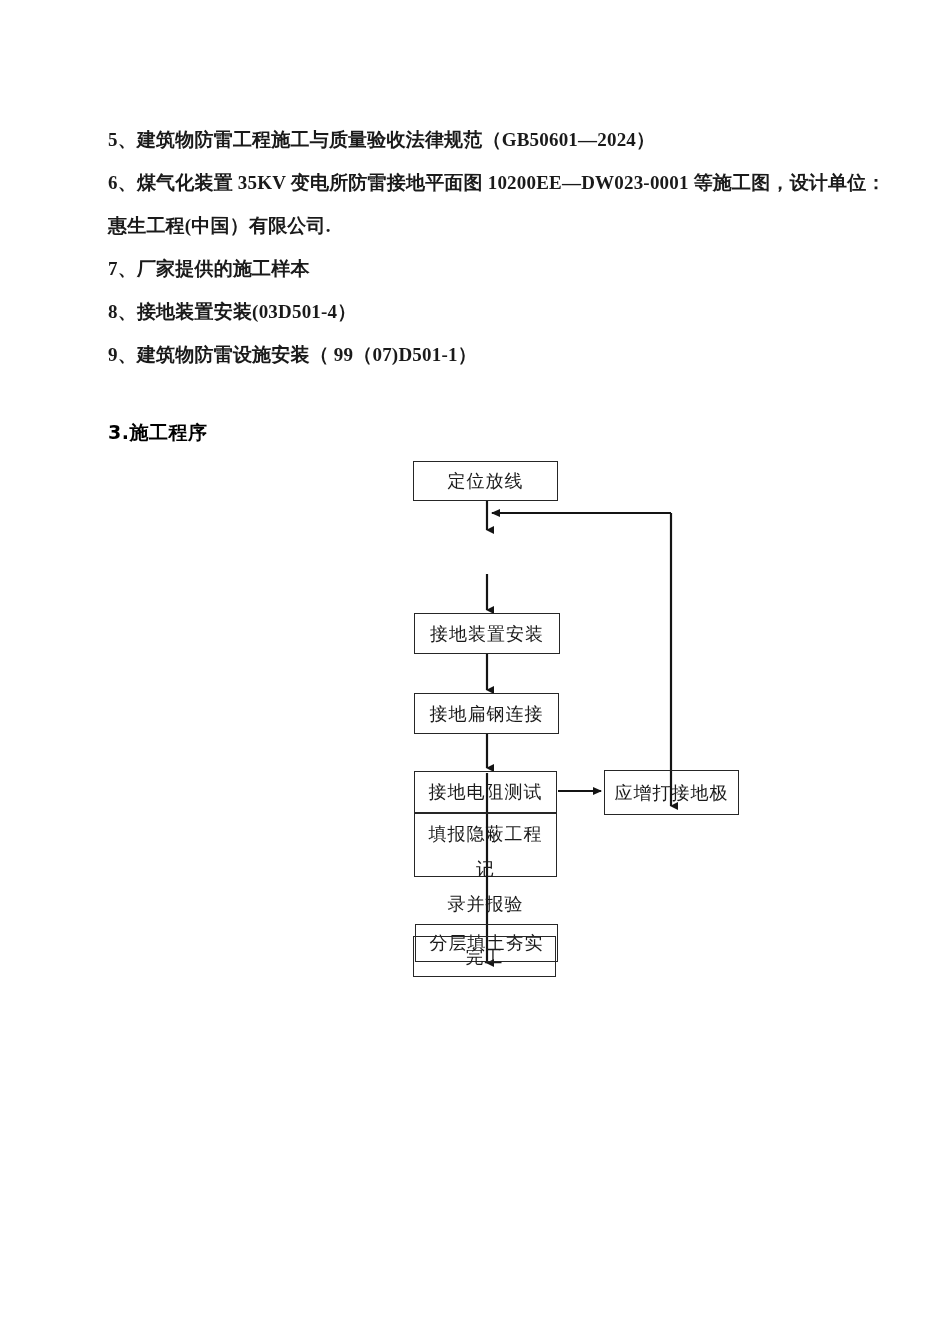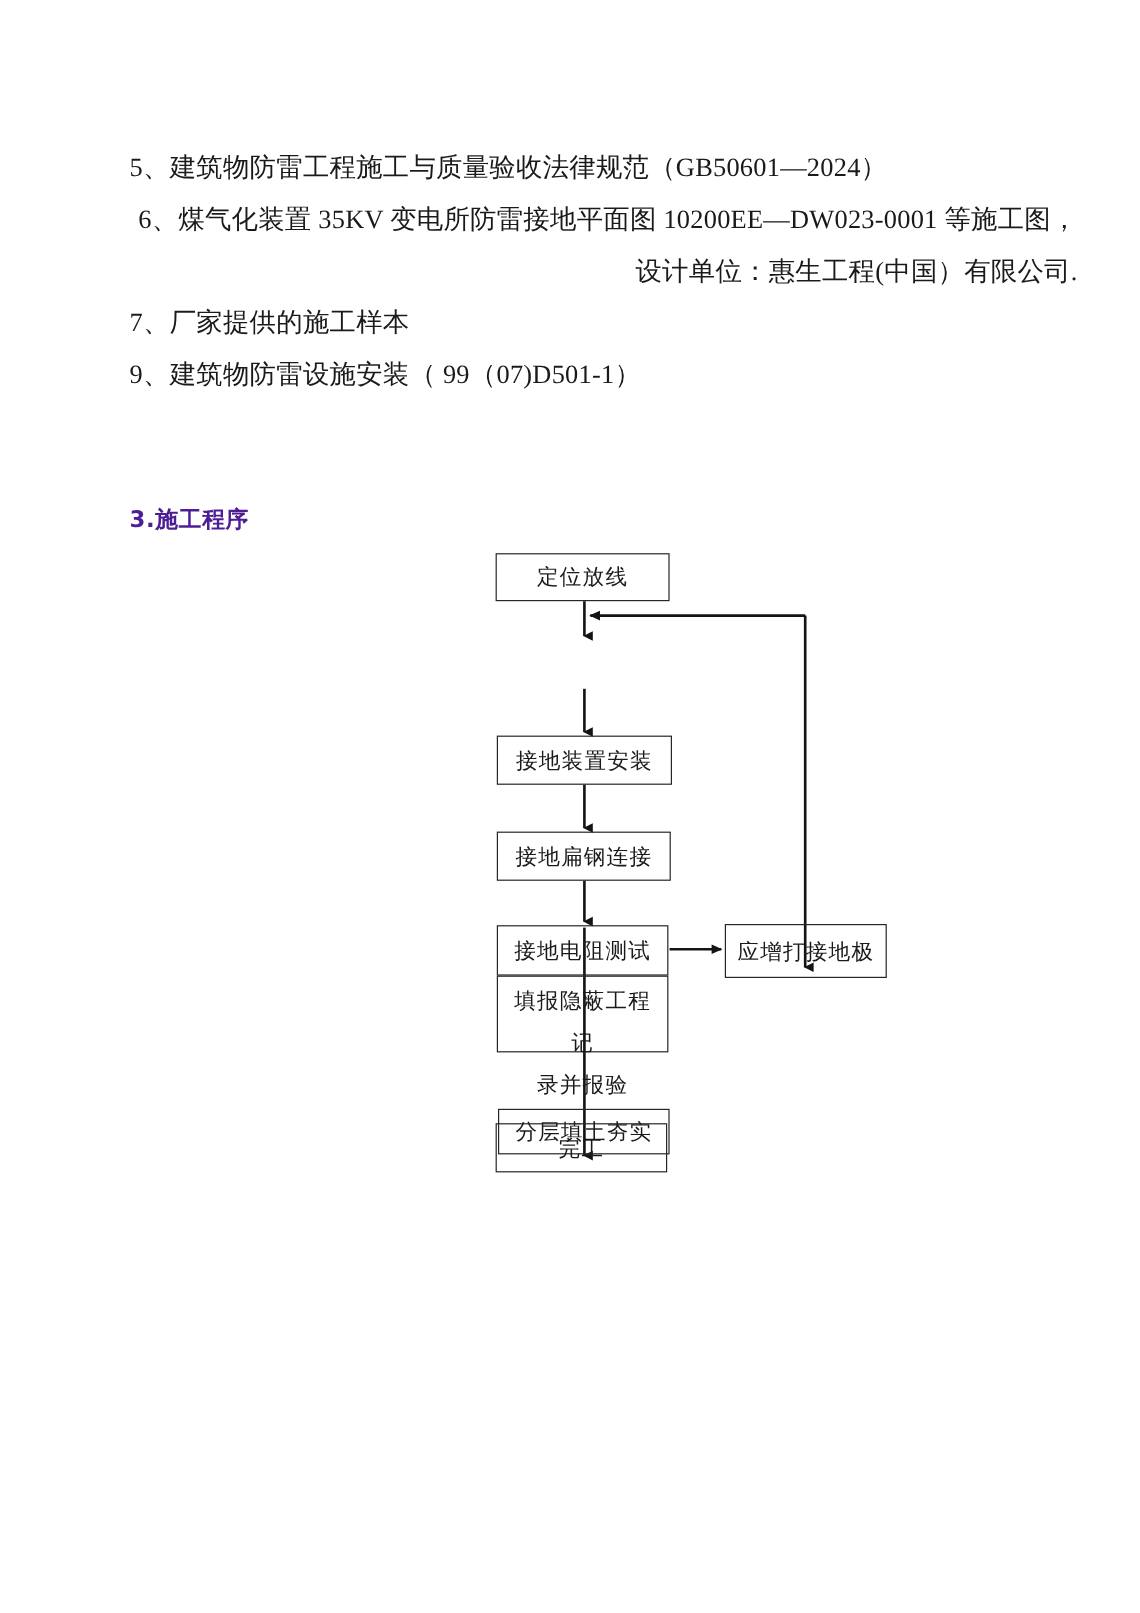--- a/index.html
+++ b/index.html
@@ -17,39 +17,39 @@
   }
 
   
   .doc-body {
     position: absolute;
     left: 108px;
     top: 118px;
     width: 790px;
   }
   .para {
-    font-size: 22px;
+    font-size: 19px;
     line-height: 43px;
     letter-spacing: 0.2px;
     white-space: nowrap;
+    font-weight: bold;
   }
   .para.wrap {
     white-space: normal;
     line-height: 43px;
-    text-align: right;
   }
   .section-heading {
     position: absolute;
     left: 108px;
     top: 420px;
     font-family: "DejaVu Sans", "Liberation Sans", sans-serif;
     font-size: 19px;
     font-weight: bold;
     letter-spacing: 0.5px;
-    color: #4c1d95;
+    color: #000000;
   }
 
   
   .flow {
     position: absolute;
     left: 0;
     top: 0;
     width: 830px;
     height: 1344px;
     pointer-events: none;
@@ -82,20 +82,21 @@
     z-index: 2;
   }
 </style>
 </head>
 <body>
 
 <div class="doc-body">
   <div class="para">5、建筑物防雷工程施工与质量验收法律规范（GB50601—2024）</div>
   <div class="para wrap">6、煤气化装置 35KV 变电所防雷接地平面图 10200EE—DW023-0001 等施工图，设计单位：惠生工程(中国）有限公司.</div>
   <div class="para">7、厂家提供的施工样本</div>
+  <div class="para">8、接地装置安装(03D501-4）</div>
   <div class="para">9、建筑物防雷设施安装（ 99（07)D501-1）</div>
 </div>
 
 <div class="section-heading">3.施工程序</div>
 
 <div class="flow">
 
   <svg class="edges" width="950" height="1344">
     <defs>
       <marker id="arrowDown" markerWidth="10" markerHeight="10" refX="5" refY="8" orient="auto" markerUnits="userSpaceOnUse">

